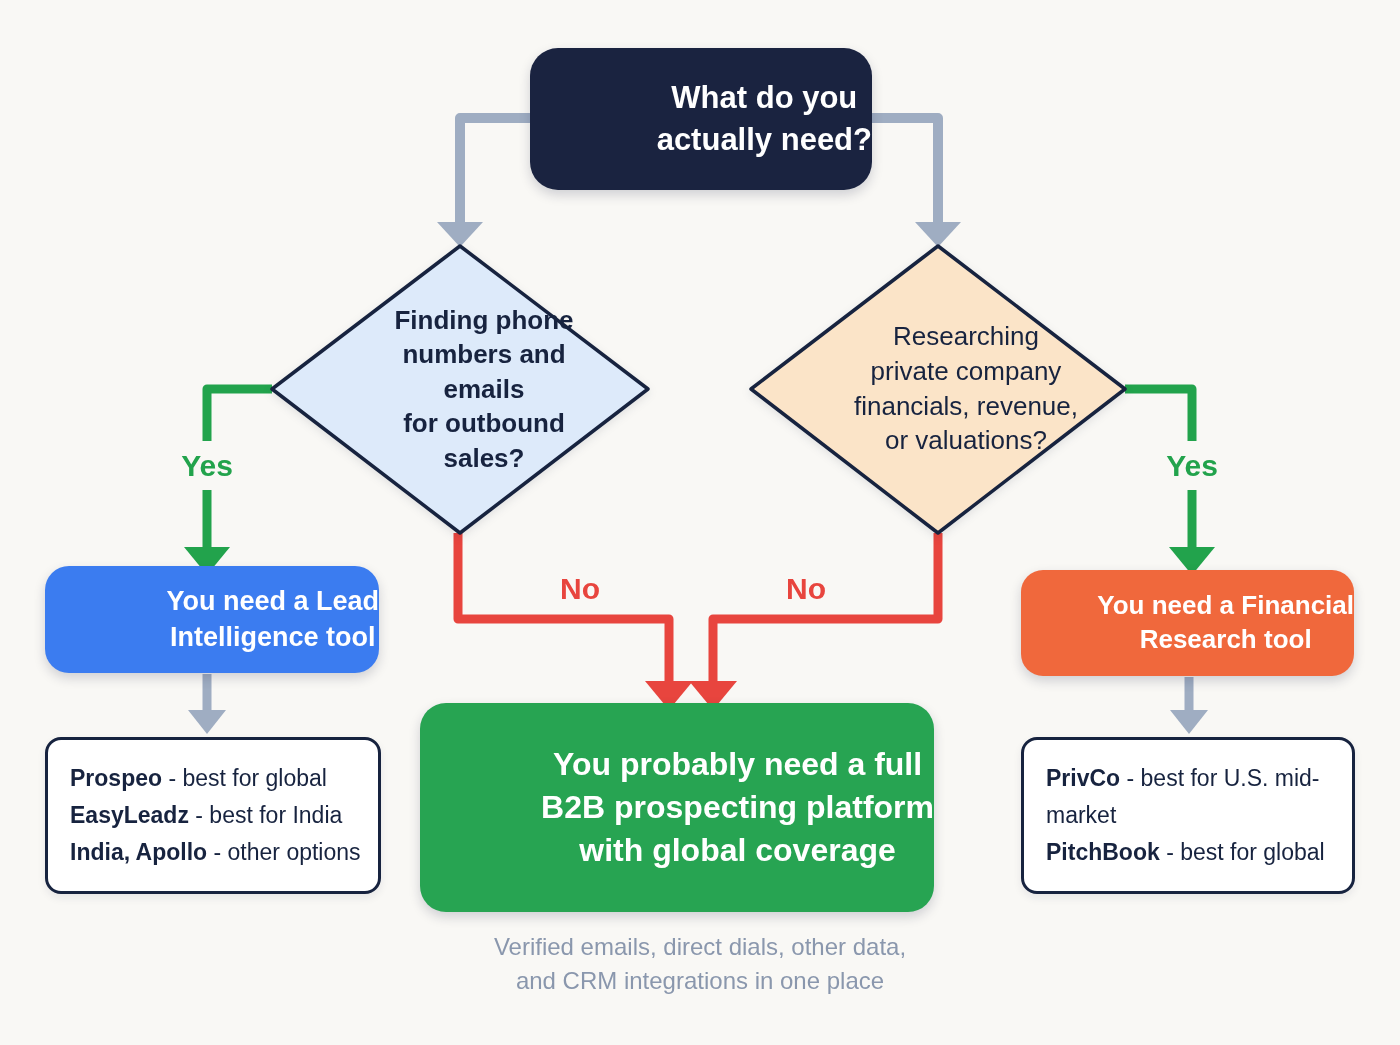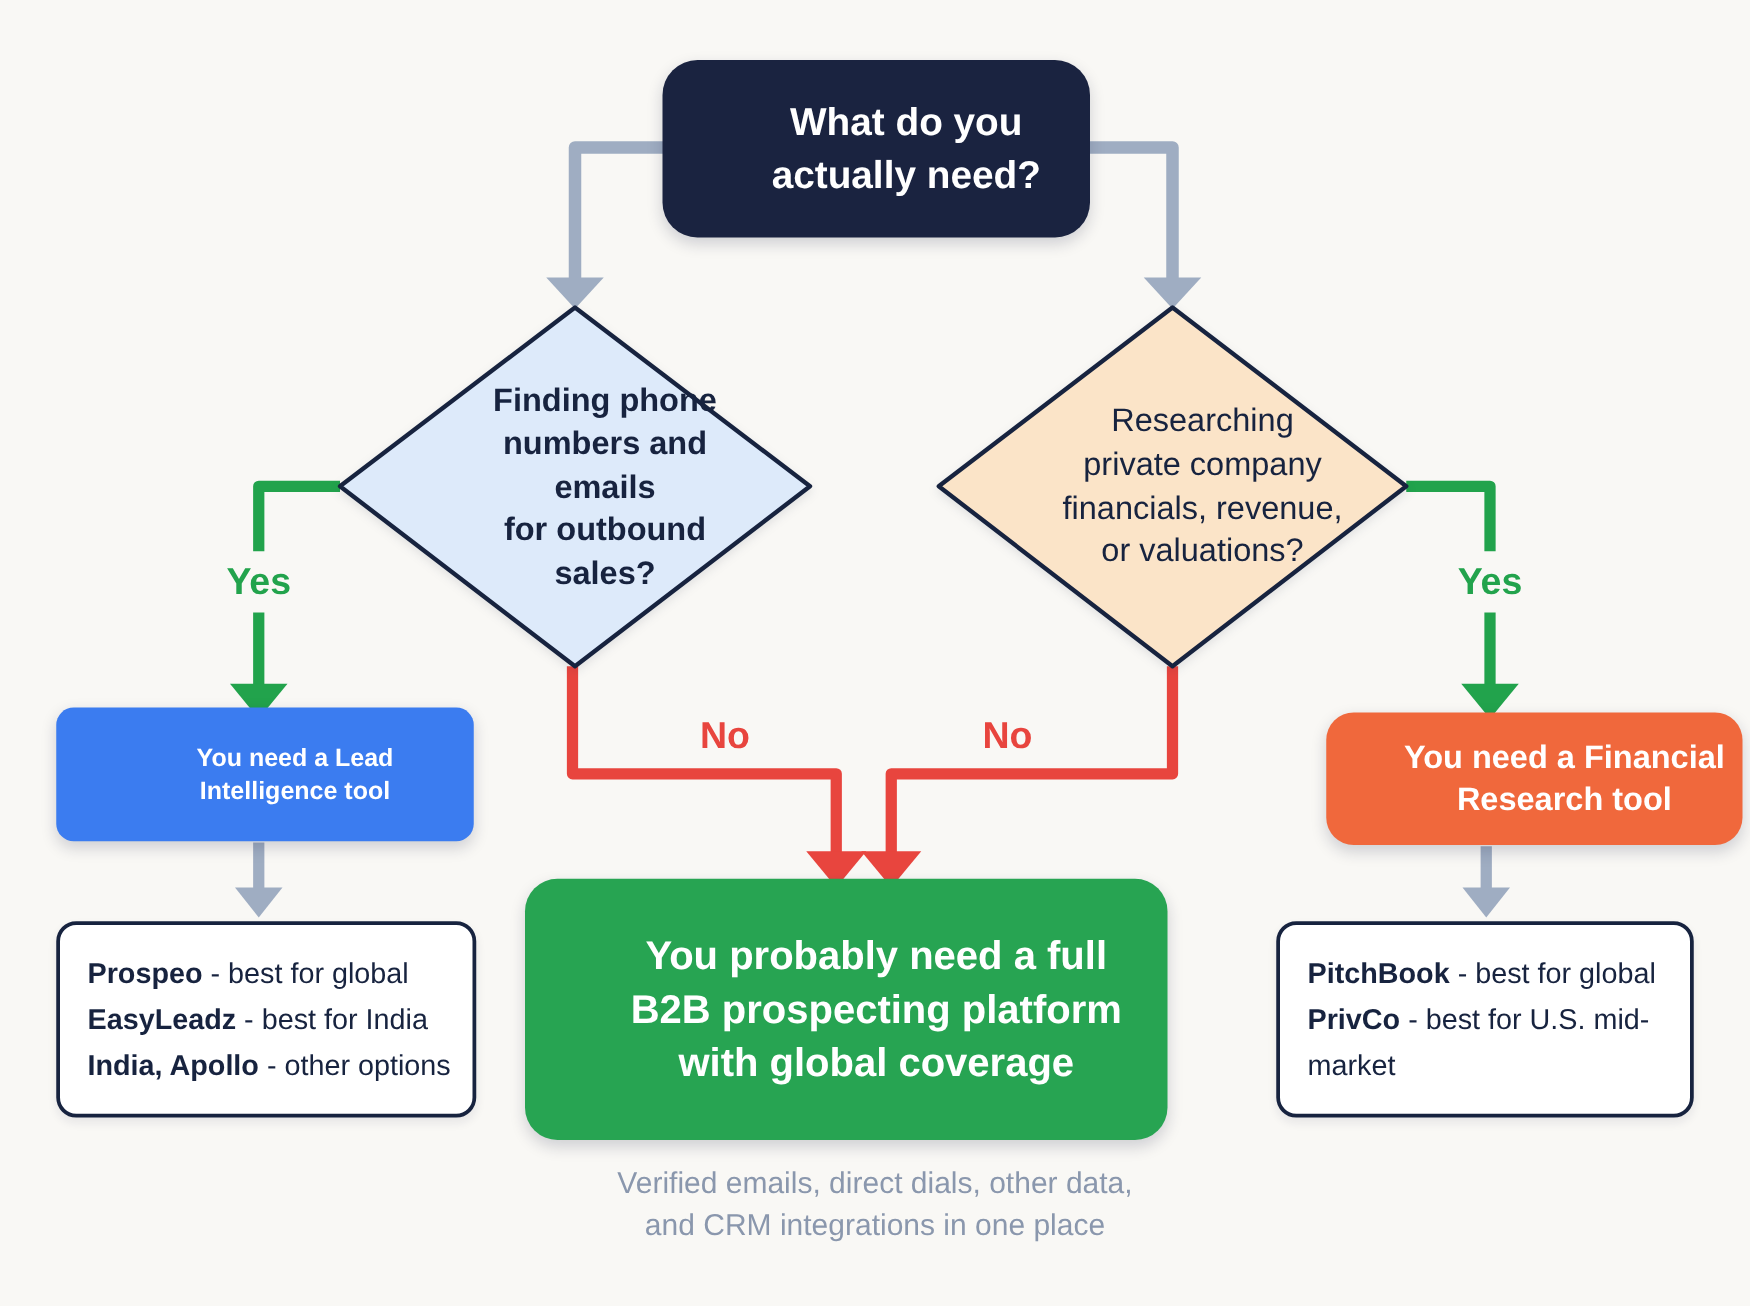--- a/index.html
+++ b/index.html
@@ -30,45 +30,45 @@
   .wire.thin { stroke-width: 9; }
   .diamond {
     stroke-width: 3.5;
     stroke-linejoin: round;
     filter: drop-shadow(0 3px 4px rgba(20,30,60,0.10));
   }
   .node {
     position: absolute;
     display: flex;
     align-items: center;
-    justify-content: center;
+    justify-content: flex-end;
     text-align: center;
     box-sizing: border-box;
     padding-left: 48px;
   }
   .pill {
     color: #fff;
     font-weight: bold;
     box-shadow: 0 5px 12px rgba(20,30,60,0.18);
   }
   .pill .txt, .qtxt, .captxt { white-space: pre-line; }
   #root-box {
     left: 530px; top: 48px; width: 342px; height: 142px;
     background: var(--navy); border-radius: 28px;
     font-size: 31px; line-height: 1.35;
   }
   #blue-box {
     left: 45px; top: 566px; width: 334px; height: 107px;
-    background: var(--blue); border-radius: 14px;
-    font-size: 20px; line-height: 1.3;
+    background: var(--blue); border-radius: 24px;
+    font-size: 27px; line-height: 1.3;
   }
   #orange-box {
     left: 1021px; top: 570px; width: 333px; height: 106px;
     background: var(--orange); border-radius: 22px;
-    font-size: 26px; line-height: 1.3; margin-left: 40px;
+    font-size: 26px; line-height: 1.3;
   }
   #green-box {
     left: 420px; top: 703px; width: 514px; height: 209px;
     background: var(--green); border-radius: 26px;
     font-size: 32px; line-height: 1.35;
   }
   .diamond-label {
     color: var(--outline);
     font-size: 26px;
     line-height: 1.33;
@@ -191,25 +191,25 @@
       <span>- best for India</span>
     </div>
     <div class="opt-row">
       <b>India, Apollo</b>
       <span>- other options</span>
     </div>
   </div>
 
   <div class="list-box" id="right-list">
     <div class="opt-row">
+      <b>PrivCo</b>
+      <span>- best for U.S. mid-market</span>
+    </div>
+    <div class="opt-row">
       <b>PitchBook</b>
       <span>- best for global</span>
     </div>
-    <div class="opt-row">
-      <b>PrivCo</b>
-      <span>- best for U.S. mid-market</span>
-    </div>
   </div>
 
   <div class="captxt" id="caption">Verified emails, direct dials, other data,
 and CRM integrations in one place</div>
 
 </div>
 
 </body></html>

